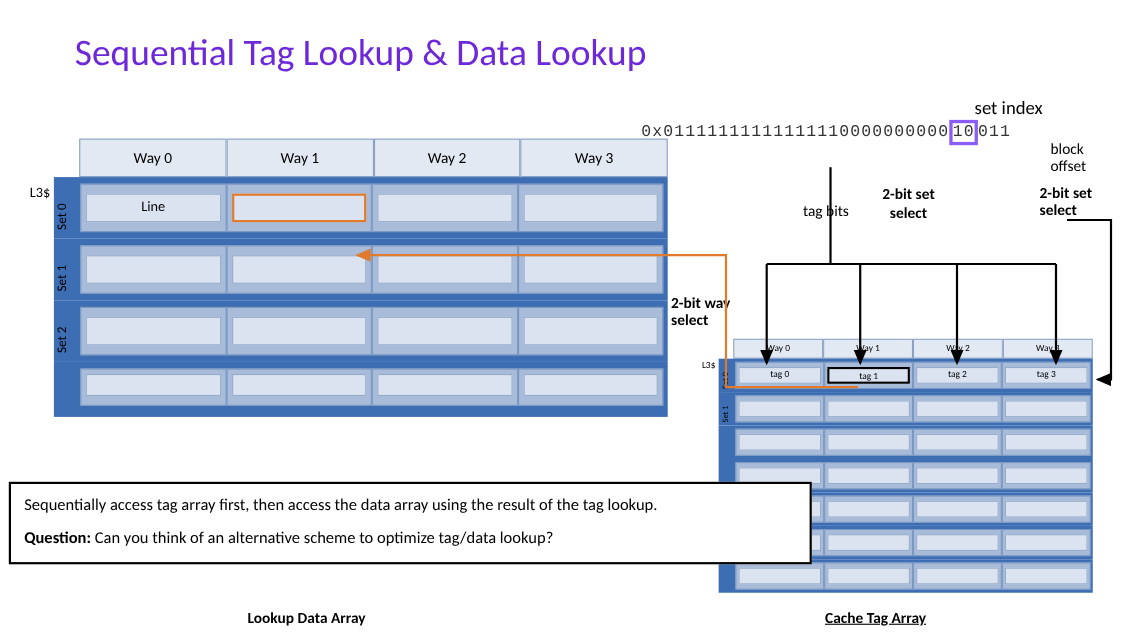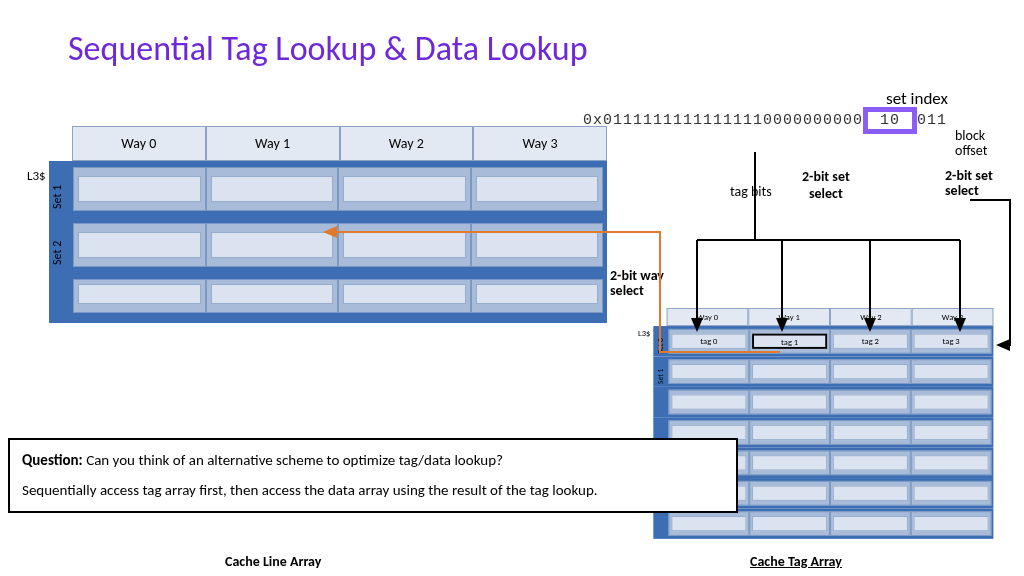--- a/index.html
+++ b/index.html
@@ -23,21 +23,21 @@
   .addr {
     position: absolute;
     top: 112px;
     left: 583px;
     font-family: 'Courier New', monospace;
     font-size: 15px;
     letter-spacing: 1px;
     color: #333;
   }
   .addr .tag-part { }
-  .addr .set-part { border: 5px solid #8b5cf6; padding: 0 12px; text-align: center; }
+  .addr .set-part { border: 3px solid #8b5cf6; padding: 0 0px; text-align: center; }
   .addr .off-part { }
   .set-index-label {
     position: absolute; top: 88px; left: 862px; font-size: 17px; margin-left: 24px;
   }
   .tag-bits-label {
     position: absolute; top: 136px; left: 730px; font-size: 14px; margin-top: 47px;
   }
   .block-offset-label {
     position: absolute; top: 128px; left: 955px; font-size: 14px; line-height: 1.1;
   }
@@ -157,20 +157,37 @@
 
 <div class="data-array">
   <div class="l3-label">L3$</div>
   <div class="way-headers">
     <div class="way-hdr">Way 0</div>
     <div class="way-hdr">Way 1</div>
     <div class="way-hdr">Way 2</div>
     <div class="way-hdr">Way 3</div>
   </div>
   <div class="set-block">
+    <div class="set-label">Set 0</div>
+    <div class="set-row">
+      <div class="way-col">
+          <div class="line-cell">Line</div>
+        </div>
+      <div class="way-col">
+          <div class="line-cell highlighted"></div>
+        </div>
+      <div class="way-col">
+          <div class="line-cell"></div>
+        </div>
+      <div class="way-col">
+          <div class="line-cell"></div>
+        </div>
+    </div>
+  </div>
+  <div class="set-block">
     <div class="set-label">Set 1</div>
     <div class="set-row">
       <div class="way-col">
           <div class="line-cell"></div>
         </div>
       <div class="way-col">
           <div class="line-cell"></div>
         </div>
       <div class="way-col">
           <div class="line-cell"></div>
@@ -332,26 +349,26 @@
       <div class="way-col">
           <div class="tag-cell"></div>
         </div>
       <div class="way-col">
           <div class="tag-cell"></div>
         </div>
     </div>
   </div>
 </div>
 
-<div class="data-caption">Cache Line Array</div>
+<div class="data-caption">Lookup Data Array</div>
 <div class="tag-caption">Cache Tag Array</div>
 
 <div class="note">
+  <p>Sequentially access tag array first, then access the data array using the result of the tag lookup.</p>
   <p><b>Question:</b><span> Can you think of an alternative scheme to optimize tag/data lookup?</span></p>
-  <p>Sequentially access tag array first, then access the data array using the result of the tag lookup.</p>
 </div>
 
 <svg class="arrows">
   <defs>
     <marker id="ah" markerWidth="8" markerHeight="8" refX="6" refY="3" orient="auto">
       <path d="M0,0 L7,3 L0,6 Z" fill="#000"></path>
     </marker>
     <marker id="aho" markerWidth="8" markerHeight="8" refX="6" refY="3" orient="auto">
       <path d="M0,0 L7,3 L0,6 Z" fill="#e07b2e"></path>
     </marker>

